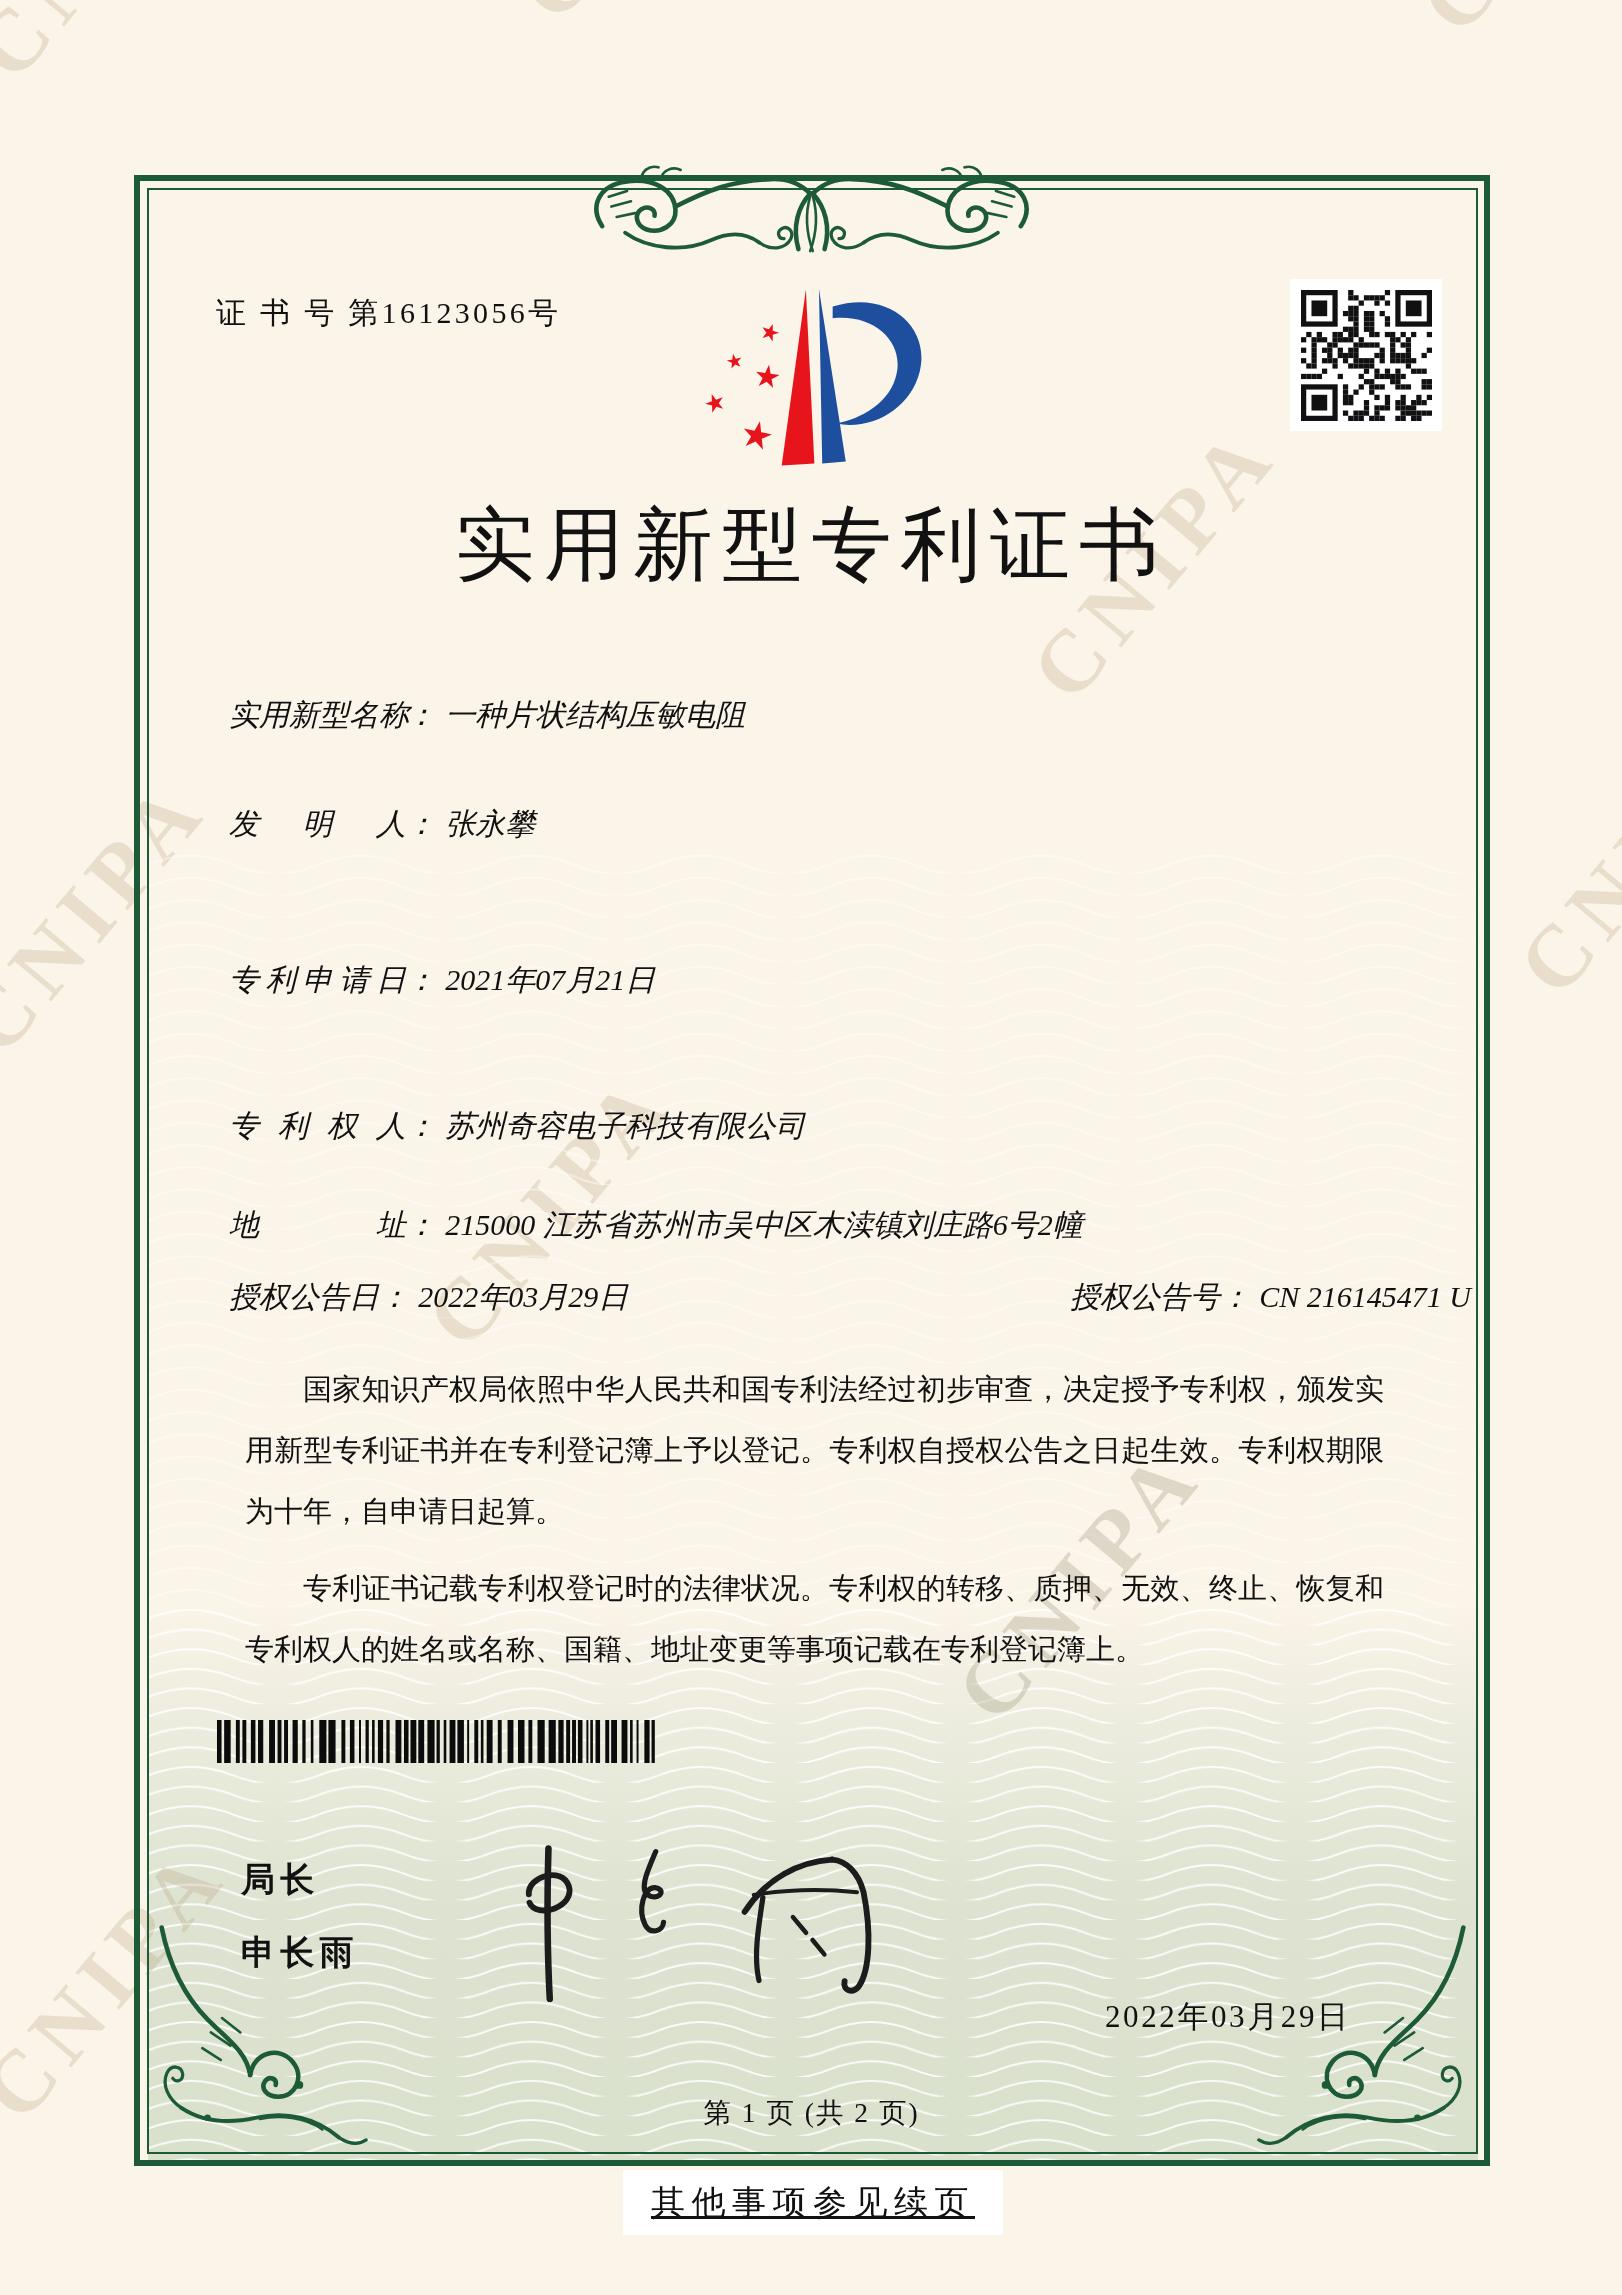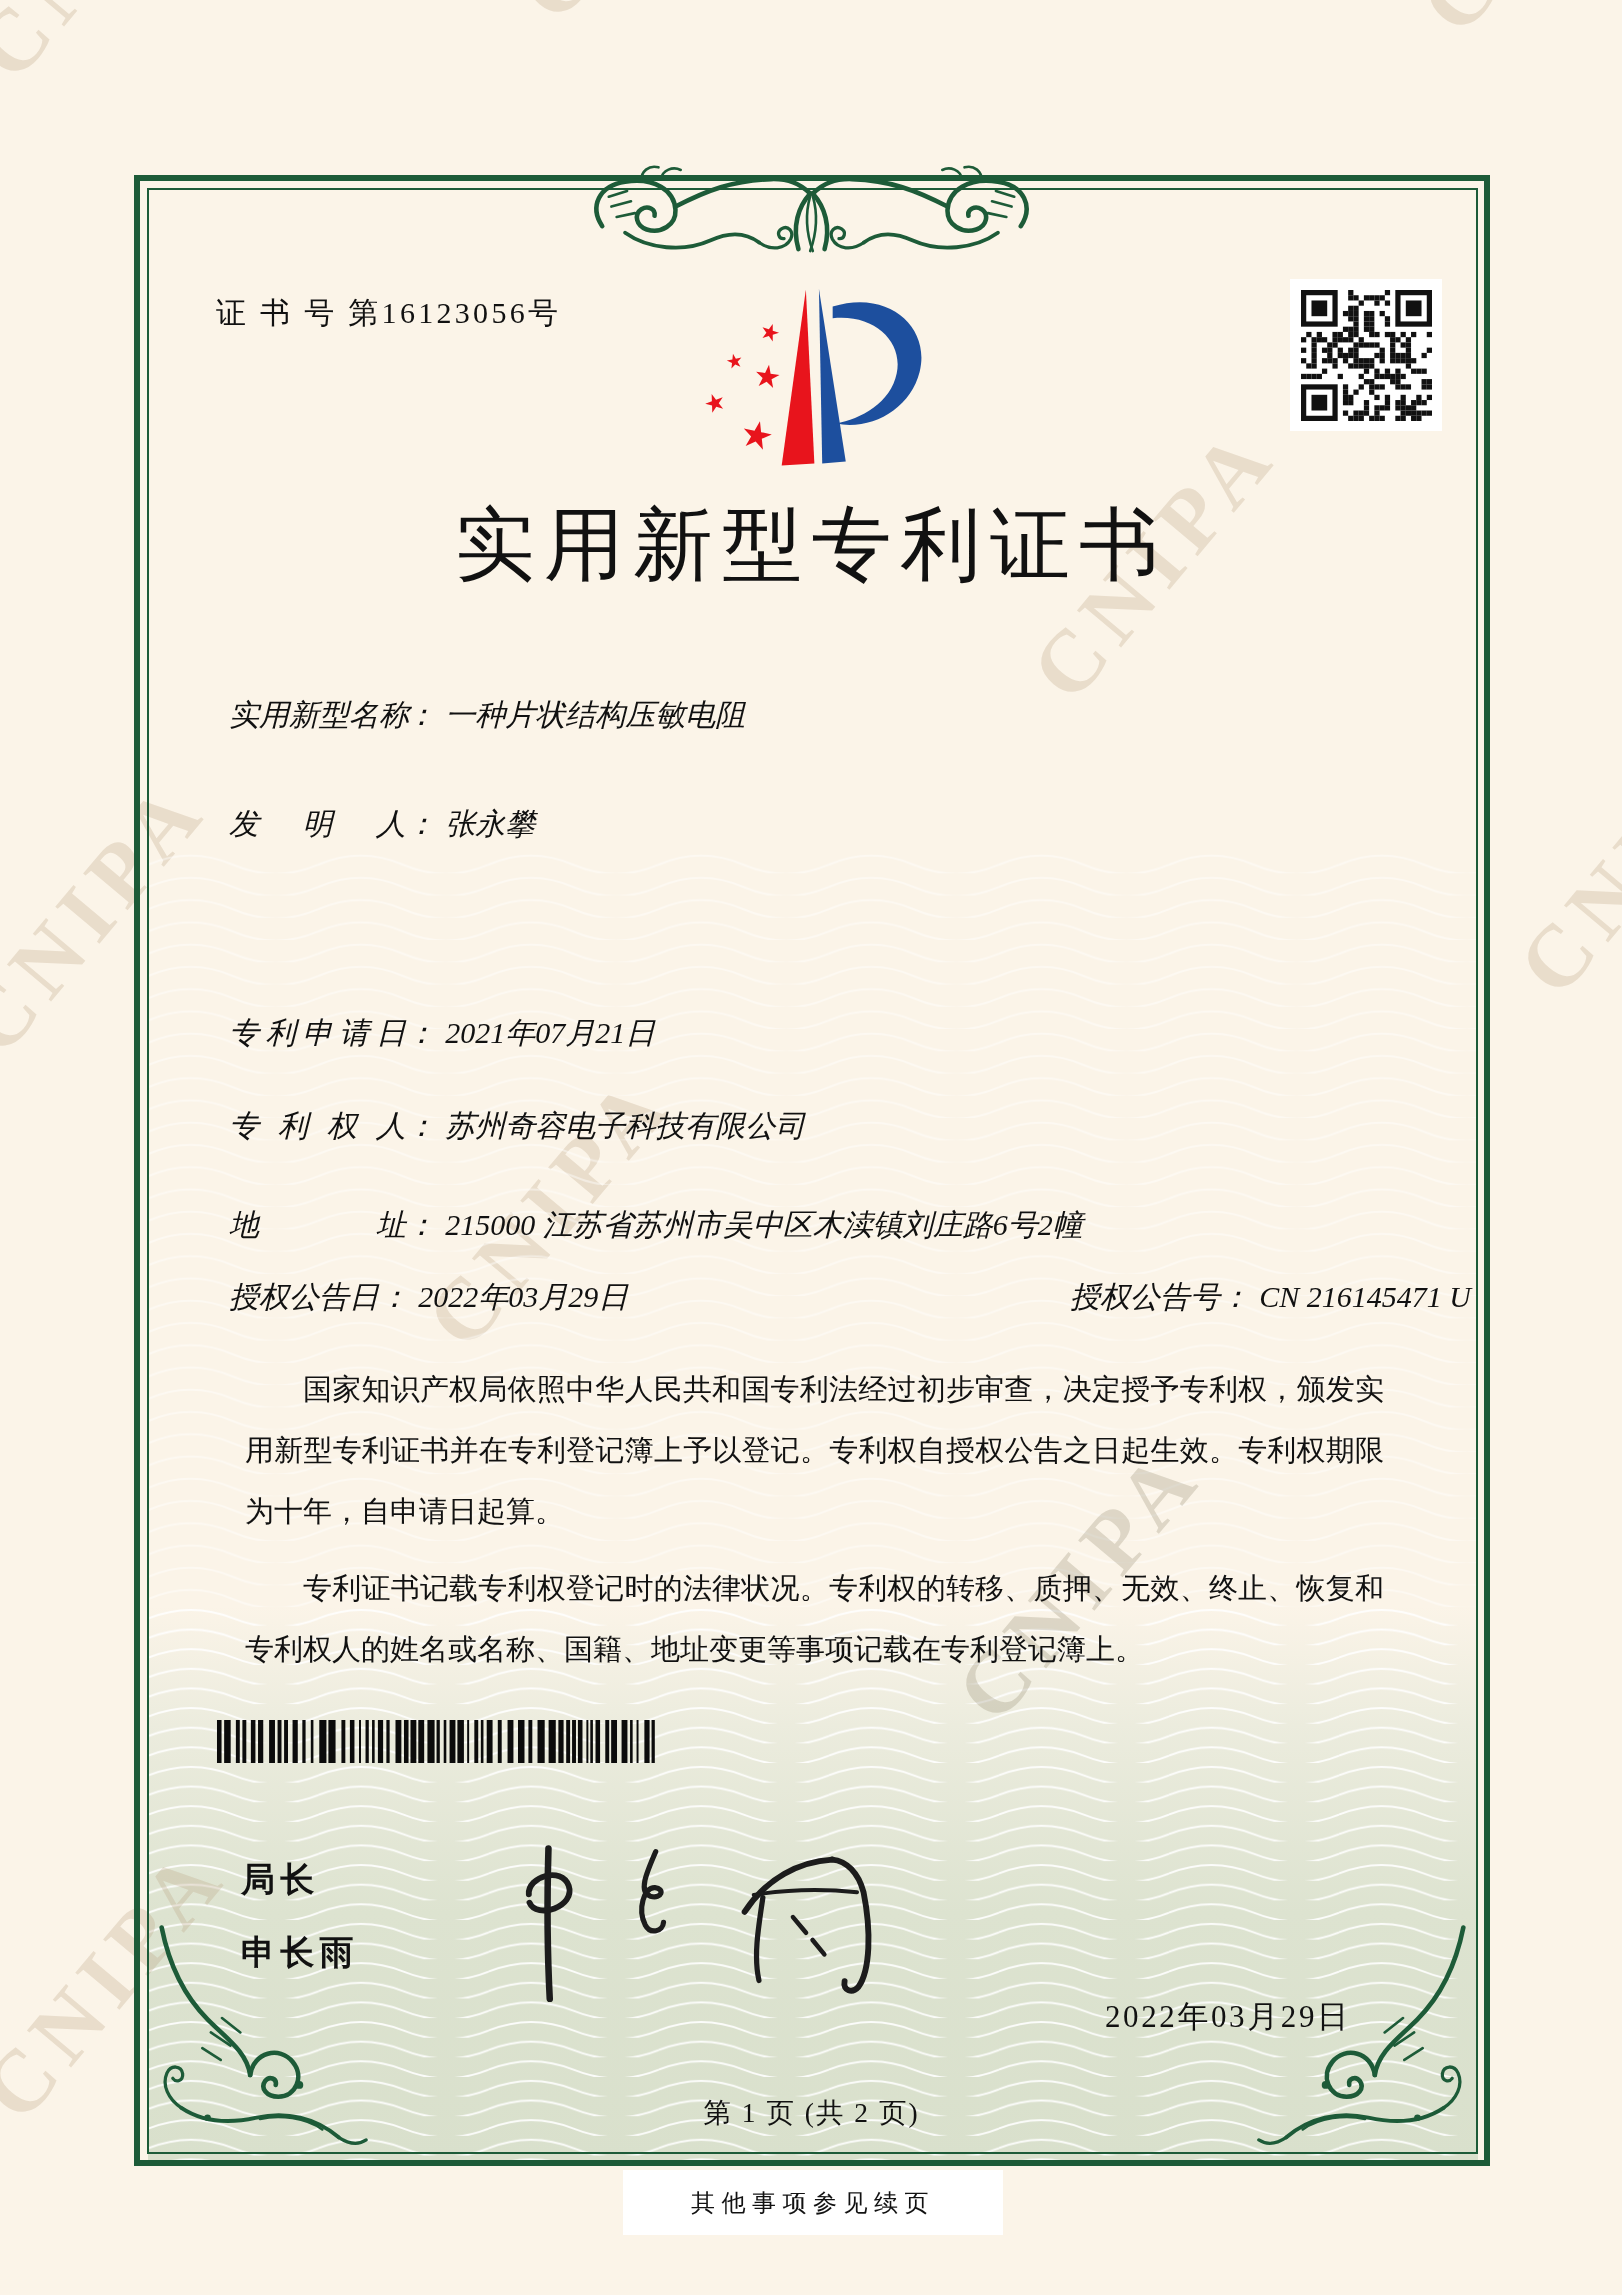--- a/index.html
+++ b/index.html
@@ -41,21 +41,21 @@
   .officerTitle{position:absolute;left:241px;top:1857px;font-size:34px;font-weight:700;
       font-family:"Liberation Sans","DejaVu Sans",sans-serif;letter-spacing:5.2px;}
   .officerName{position:absolute;left:241px;top:1930px;font-size:34px;font-weight:700;
       font-family:"Liberation Sans","DejaVu Sans",sans-serif;letter-spacing:5.2px;}
   .signature{position:absolute;left:504px;top:1832px;}
   .issueDate{position:absolute;left:1105px;top:1996px;font-size:31px;letter-spacing:2.6px;}
   .pageInfo{position:absolute;left:0;top:2095px;width:100%;text-align:center;
       font-size:27.5px;letter-spacing:2px;}
   .footStrip{position:absolute;left:623px;top:2170px;width:380px;height:65px;background:#ffffff;
       display:flex;align-items:center;justify-content:center;}
-  .footStrip span{font-size:24px;letter-spacing:6.5px;}
+  .footStrip span{font-size:34px;letter-spacing:6.5px;text-decoration:underline;}
 </style>
 </head>
 <body>
 
 <div id="page">
 
   <div class="wm" style="left:-46px;top:33px">CNIPA</div>
   <div class="wm" style="left:497px;top:-26px">CNIPA</div>
   <div class="wm" style="left:1400px;top:-13px">CNIPA</div>
   <div class="wm" style="left:1011px;top:654px">CNIPA</div>
@@ -353,21 +353,21 @@
   </div>
 
   <div class="title">实用新型专利证书</div>
 
   <div class="row" style="top:695px">
     <span class="lbl">实用新型名称</span><span class="colon">：</span><span>一种片状结构压敏电阻</span>
   </div>
   <div class="row" style="top:804px">
     <span class="lbl">发明人</span><span class="colon">：</span><span>张永攀</span>
   </div>
-  <div class="row" style="top:1013px">
+  <div class="row" style="top:960px">
     <span class="lbl">专利申请日</span><span class="colon">：</span><span>2021年07月21日</span>
   </div>
   <div class="row" style="top:1106px">
     <span class="lbl">专利权人</span><span class="colon">：</span><span>苏州奇容电子科技有限公司</span>
   </div>
   <div class="row" style="top:1205px">
     <span class="lbl">地址</span><span class="colon">：</span><span>215000 江苏省苏州市吴中区木渎镇刘庄路6号2幢</span>
   </div>
 
   <div class="row" style="top:1277px;width:1171px">

